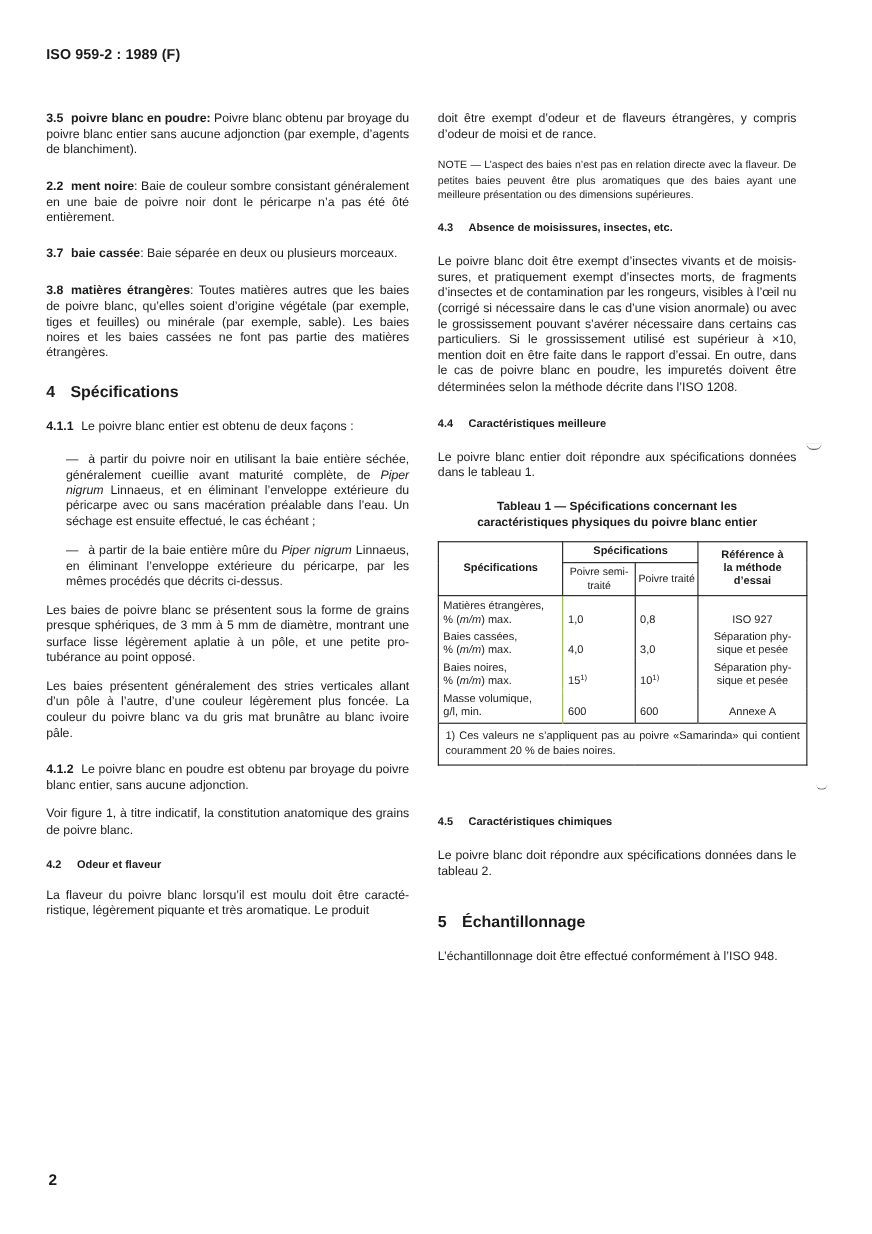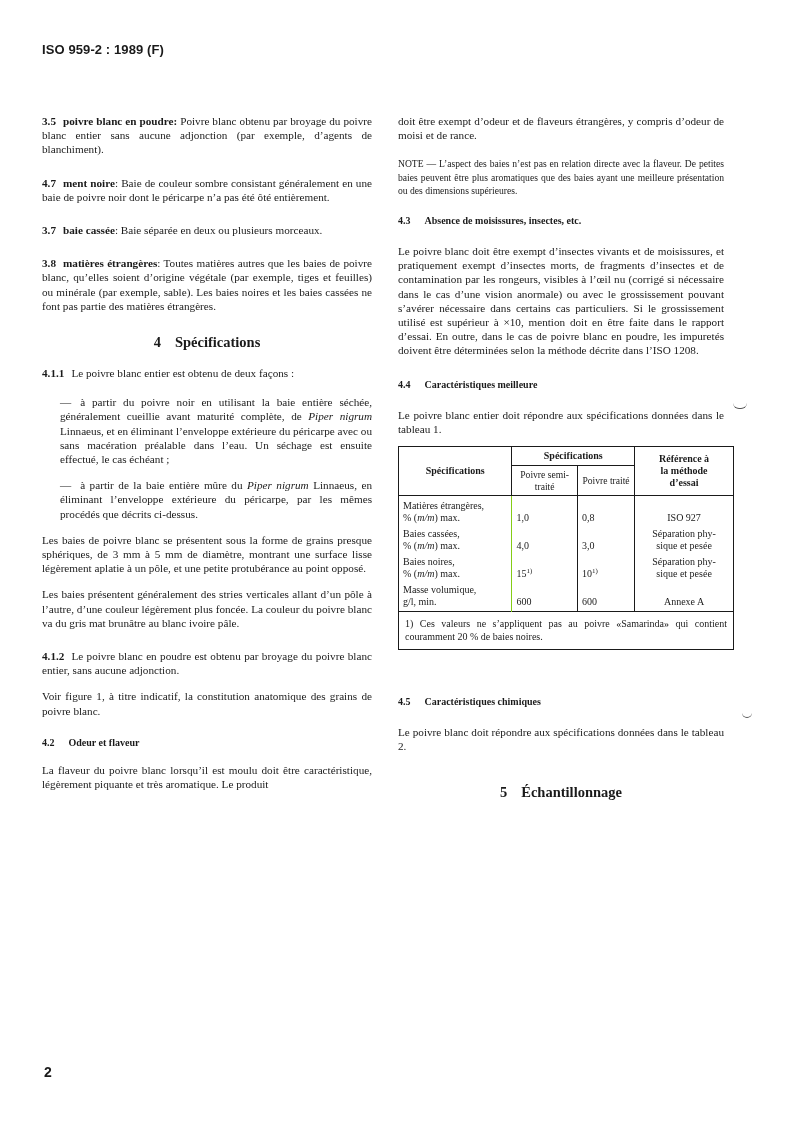--- a/index.html
+++ b/index.html
@@ -3,36 +3,36 @@
 <meta charset="utf-8">
 <style>
   html, body { margin: 0; padding: 0; background: #ffffff; }
   body { width: 793px; height: 1122px; position: relative; overflow: hidden;
          font-family: "Liberation Sans", sans-serif; color: #1a1a1a; }
   .page { position: absolute; left: 0; top: 0; width: 793px; height: 1122px; }
 
   .header { position: absolute; left: 42px; top: 42px; font-size: 13px; font-weight: bold; letter-spacing: 0.1px; }
   .page-number { position: absolute; left: 44px; top: 1064px; font-size: 14px; font-weight: bold; }
 
-  .col { position: absolute; top: 114px; width: 330px; font-family: Liberation Serif, serif; }
+  .col { position: absolute; top: 101px; width: 330px; }
   .col.left { left: 42px; }
   .col.right { left: 398px; width: 326px; }
 
   p { margin: 0; font-size: 11.2px; line-height: 14.2px; text-align: justify; hyphens: manual; }
   .sp-s { margin-top: 12px; }
   .sp-m { margin-top: 15px; }
   .sp-l { margin-top: 19px; }
 
   .num { font-weight: bold; margin-right: 7px; }
   .term { font-weight: bold; }
   .indent { padding-left: 18px; }
   .dash { margin-right: 9px; }
   i { font-style: italic; }
 
-  h2 { margin: 0; font-size: 14.5px; font-weight: bold; line-height: 18px; text-align: center; }
+  h2 { margin: 0; font-size: 14.5px; font-weight: bold; line-height: 18px; }
   h2 .hnum { margin-right: 14px; }
   h3 { margin: 0; font-size: 10px; font-weight: bold; line-height: 16px; }
   h3 .hnum { margin-right: 14px; }
 
   .note { font-size: 9.6px; line-height: 13.2px; }
 
   .table-title { text-align: center; font-size: 10.8px; font-weight: bold; line-height: 13.5px; margin-top: 18px; }
   table.spec { border-collapse: collapse; width: 336px; margin-top: 10px; margin-left: 0px;
                font-size: 10px; border: 1.5px solid #1a1a1a; }
   table.spec th, table.spec td { padding: 0 4px; vertical-align: bottom; }
@@ -54,21 +54,21 @@
 
   <div class="header">ISO 959-2 : 1989 (F)</div>
 
   <div class="col left">
 
     <p>
       <span class="num">3.5</span><span class="term">poivre blanc en poudre:</span><span> Poivre blanc obtenu par broyage du poivre blanc entier sans aucune adjonction (par exemple, d’agents de blanchiment).</span>
     </p>
 
     <p class="sp-l">
-      <span class="num">4.7</span><span class="term">ment noire</span><span>: Baie de couleur sombre consistant générale­ment en une baie de poivre noir dont le péricarpe n’a pas été ôté entièrement.</span>
+      <span class="num">2.2</span><span class="term">ment noire</span><span>: Baie de couleur sombre consistant générale­ment en une baie de poivre noir dont le péricarpe n’a pas été ôté entièrement.</span>
     </p>
 
     <p class="sp-l">
       <span class="num">3.7</span><span class="term">baie cassée</span><span>: Baie séparée en deux ou plusieurs mor­ceaux.</span>
     </p>
 
     <p class="sp-l">
       <span class="num">3.8</span><span class="term">matières étrangères</span><span>: Toutes matières autres que les baies de poivre blanc, qu’elles soient d’origine végétale (par exemple, tiges et feuilles) ou minérale (par exemple, sable). Les baies noires et les baies cassées ne font pas partie des matières étrangères.</span>
     </p>
 
@@ -117,20 +117,24 @@
     </h3>
 
     <p class="sp-m">Le poivre blanc doit être exempt d’insectes vivants et de moisis­sures, et pratiquement exempt d’insectes morts, de fragments d’insectes et de contamination par les rongeurs, visibles à l’œil nu (corrigé si nécessaire dans le cas d’une vision anormale) ou avec le grossissement pouvant s’avérer nécessaire dans cer­tains cas particuliers. Si le grossissement utilisé est supérieur à ×10, mention doit en être faite dans le rapport d’essai. En outre, dans le cas de poivre blanc en poudre, les impuretés doivent être déterminées selon la méthode décrite dans l’ISO 1208.</p>
 
     <h3 style="margin-top:19px">
       <span class="hnum">4.4</span><span>Caractéristiques meilleure</span>
     </h3>
 
     <p class="sp-m">Le poivre blanc entier doit répondre aux spécifications données dans le tableau 1.</p>
 
+    <div class="table-title">
+      <div>Tableau 1 — Spécifications concernant les</div>
+      <div>caractéristiques physiques du poivre blanc entier</div>
+    </div>
 
     <table class="spec">
       <thead>
         <tr>
           <th class="b-all" rowspan="2" style="width:100px">Spécifications</th>
           <th class="b-all" colspan="2" style="padding:3px 0">Spécifications</th>
           <th class="b-all" rowspan="2" style="width:86px">
             <div>Référence à</div>
             <div>la méthode</div>
             <div>d’essai</div>
@@ -201,19 +205,20 @@
     <h3 style="margin-top:44px">
       <span class="hnum">4.5</span><span>Caractéristiques chimiques</span>
     </h3>
 
     <p class="sp-m">Le poivre blanc doit répondre aux spécifications données dans le tableau 2.</p>
 
     <h2 style="margin-top:30px">
       <span class="hnum">5</span><span>Échantillonnage</span>
     </h2>
 
+    <p class="sp-m">L’échantillonnage doit être effectué conformément à l’ISO 948.</p>
   </div>
 
   <div class="mark" style="left:733px; top:403px;"></div>
   <div class="mark" style="left:742px; top:712px; width:10px;"></div>
 
   <div class="page-number">2</div>
 </div>
 
 </body></html>

